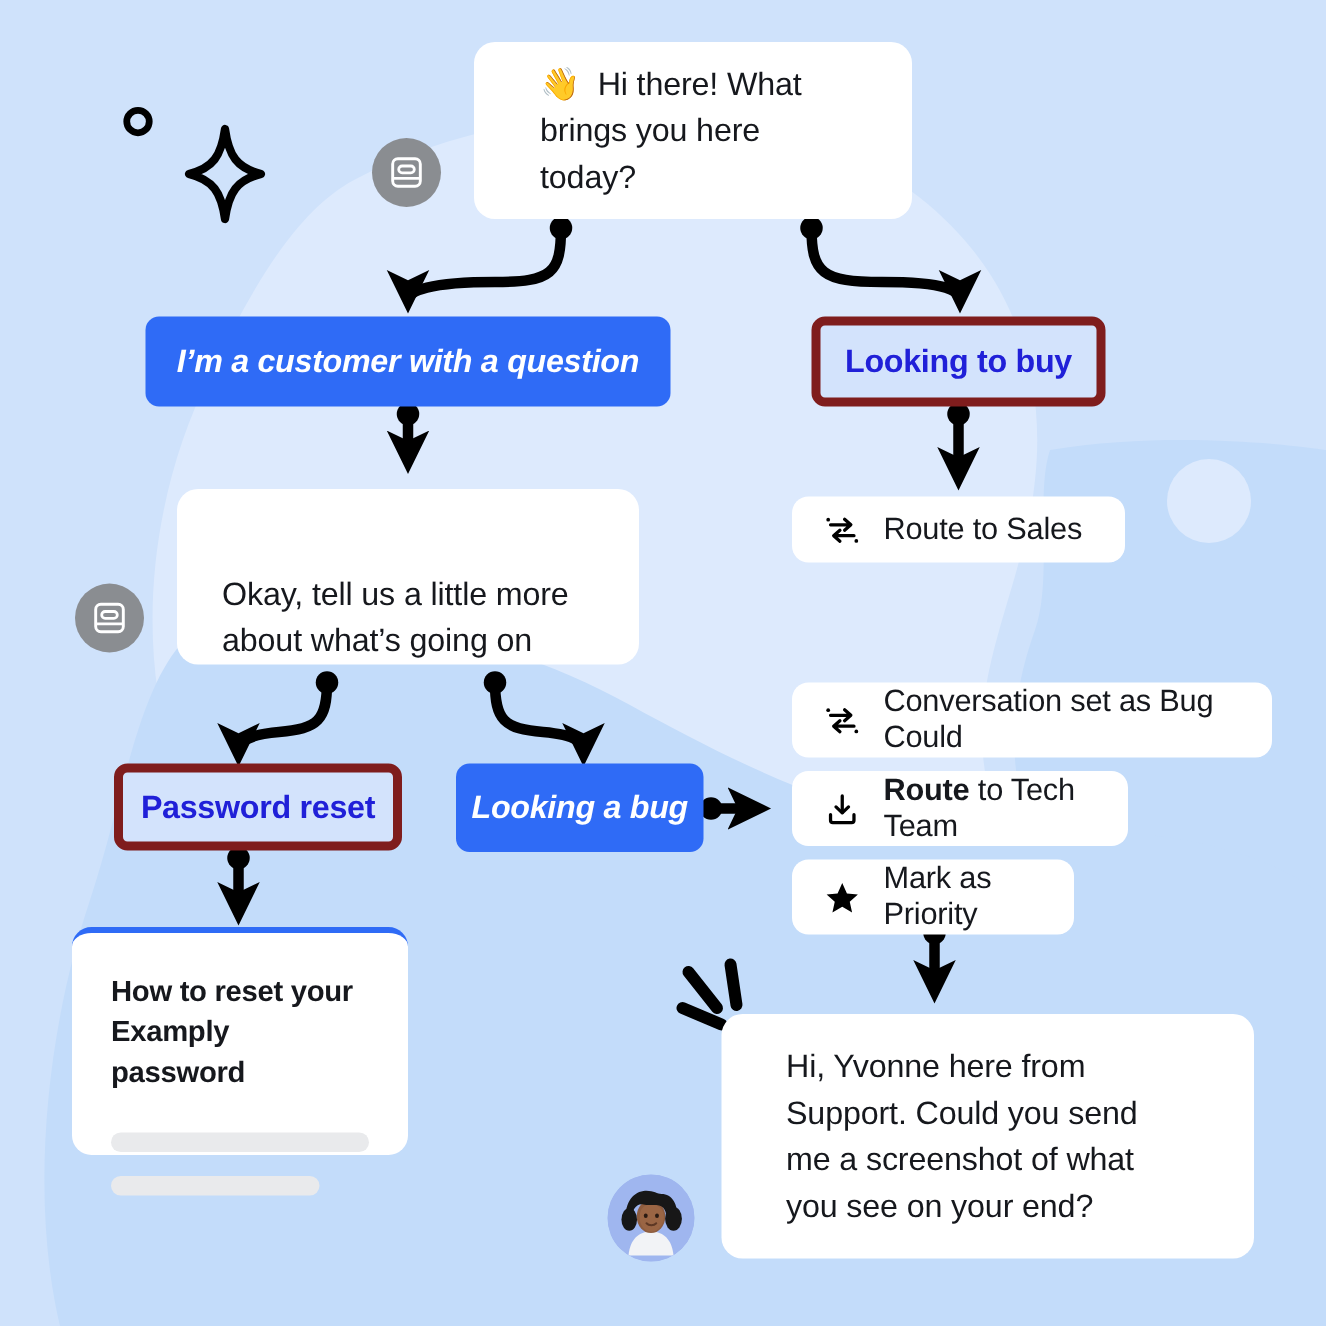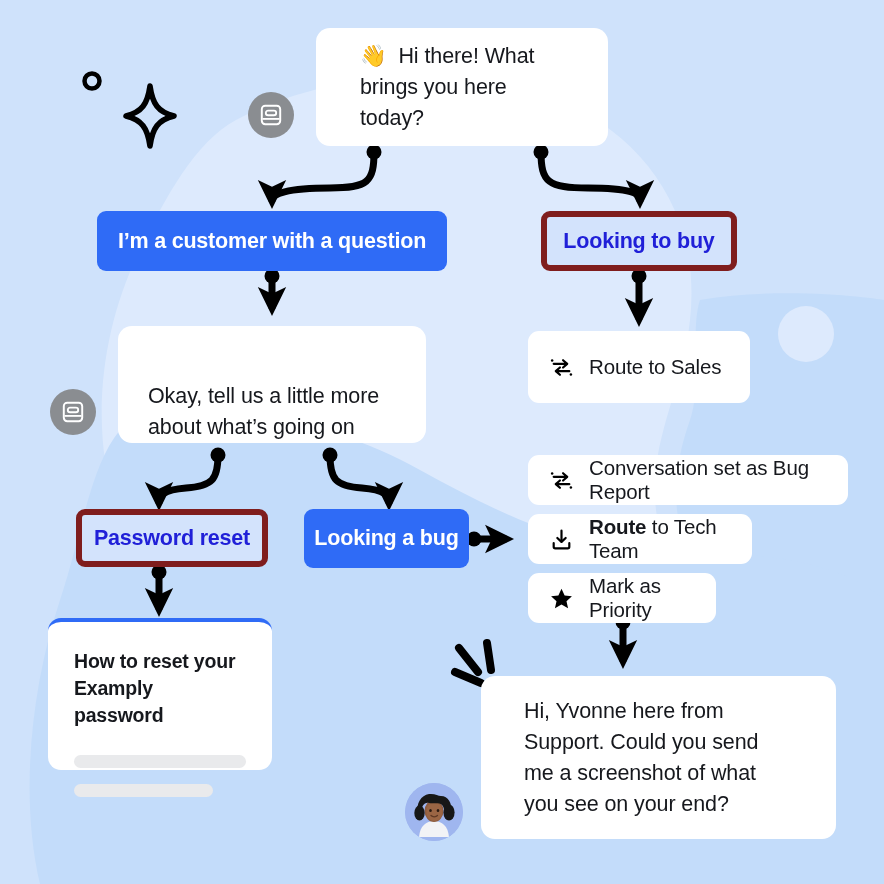--- a/index.html
+++ b/index.html
@@ -47,20 +47,21 @@
     background: #2f6bf6;
     color: #ffffff;
     border-radius: 9px;
     font-size: 21.5px;
     font-weight: bold;
     letter-spacing: -0.2px;
     display: flex;
     align-items: center;
     justify-content: center;
     box-sizing: border-box;
+    font-style: italic;
   }
   .btn-outlined {
     background: #d3e3fc;
     color: #2020d8;
     border: 6px solid #7f1d1d;
     border-radius: 9px;
     font-size: 21.5px;
     font-weight: bold;
     letter-spacing: -0.2px;
     display: flex;
@@ -232,21 +233,21 @@
   </div>
 
   <div class="abs btn-filled" style="left:97px; top:211px; width:350px; height:60px;">
     <span>I’m a customer with a question</span>
   </div>
 
   <div class="abs btn-outlined" style="left:541px; top:211px; width:196px; height:60px;">
     <span>Looking to buy</span>
   </div>
 
-  <div class="abs action-card" style="left:528px; top:331px; width:222px; height:72px;">
+  <div class="abs action-card" style="left:528px; top:331px; width:222px; height:44px;">
     <span class="act-icon">
       <svg width="25" height="25" viewBox="0 0 24 24">
         <path d="M4.5 8.5 H17 M13.5 5 L17.5 8.5 L13.5 12" stroke="#000" stroke-width="2.1" fill="none" stroke-linecap="round" stroke-linejoin="round"></path>
         <path d="M19.5 15.5 H7 M10.5 12 L6.5 15.5 L10.5 19" stroke="#000" stroke-width="2.1" fill="none" stroke-linecap="round" stroke-linejoin="round"></path>
         <circle cx="3" cy="5.2" r="1.2" fill="#000"></circle>
         <circle cx="21" cy="18.8" r="1.2" fill="#000"></circle>
       </svg>
     </span>
     <span>Route to Sales</span>
   </div>
@@ -273,21 +274,21 @@
 
   <div class="abs action-card" style="left:528px; top:455px; width:320px; height:50px;">
     <span class="act-icon">
       <svg width="25" height="25" viewBox="0 0 24 24">
         <path d="M4.5 8.5 H17 M13.5 5 L17.5 8.5 L13.5 12" stroke="#000" stroke-width="2.1" fill="none" stroke-linecap="round" stroke-linejoin="round"></path>
         <path d="M19.5 15.5 H7 M10.5 12 L6.5 15.5 L10.5 19" stroke="#000" stroke-width="2.1" fill="none" stroke-linecap="round" stroke-linejoin="round"></path>
         <circle cx="3" cy="5.2" r="1.2" fill="#000"></circle>
         <circle cx="21" cy="18.8" r="1.2" fill="#000"></circle>
       </svg>
     </span>
-    <span>Conversation set as Bug Report</span>
+    <span>Conversation set as Bug Could</span>
   </div>
 
   <div class="abs action-card" style="left:528px; top:514px; width:224px; height:50px;">
     <span class="act-icon">
       <svg width="25" height="25" viewBox="0 0 24 24">
         <path d="M12 3.5 V14" stroke="#000" stroke-width="2.1" fill="none" stroke-linecap="round"></path>
         <path d="M8 10.5 L12 14.3 L16 10.5" stroke="#000" stroke-width="2.1" fill="none" stroke-linecap="round" stroke-linejoin="round"></path>
         <path d="M4.5 15.5 V19 a1.5 1.5 0 0 0 1.5 1.5 H18 a1.5 1.5 0 0 0 1.5 -1.5 V15.5" stroke="#000" stroke-width="2.1" fill="none" stroke-linecap="round" stroke-linejoin="round"></path>
       </svg>
     </span>

